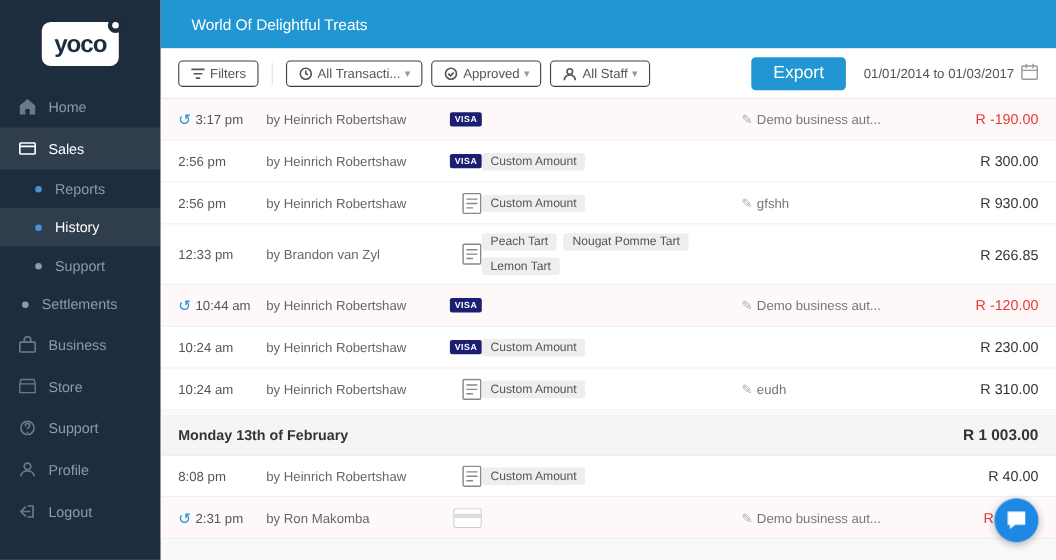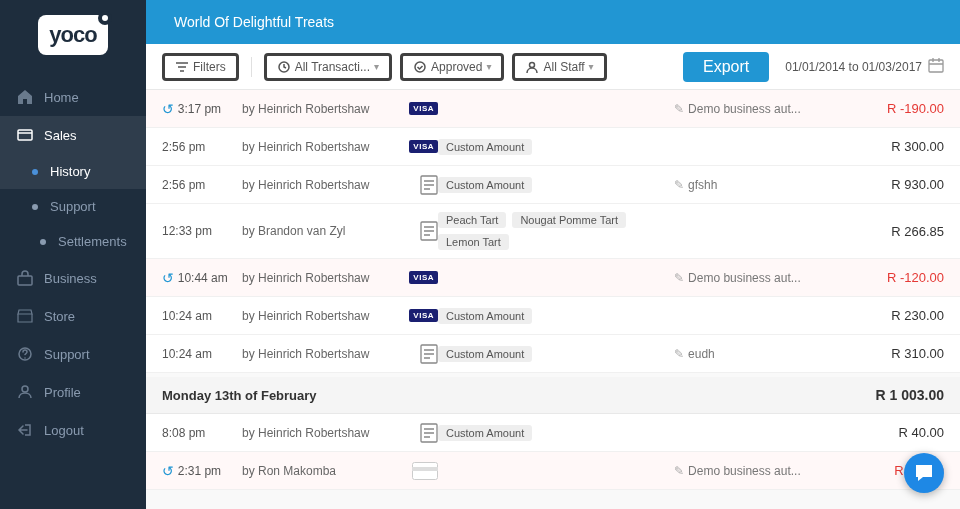--- a/index.html
+++ b/index.html
@@ -1,20 +1,20 @@
 <!DOCTYPE html>
 <html><head>
   <meta charset="utf-8">
   <style>
     * { box-sizing: border-box; margin: 0; padding: 0; }
     body { font-family: -apple-system, BlinkMacSystemFont, 'Segoe UI', sans-serif; font-size: 13px; display: flex; height: 509px; overflow: hidden; background: #f5f5f5; }
 
     
     .sidebar { width: 146px; background: #1e2d3d; display: flex; flex-direction: column; height: 509px; flex-shrink: 0; }
-    .sidebar-logo { padding: 9px; display: flex; align-items: center; justify-content: center; height: 70px; }
+    .sidebar-logo { padding: 20px; display: flex; justify-content: center; height: 70px; }
     .logo-box { background: white; border-radius: 8px; width: 70px; height: 40px; display: flex; align-items: center; justify-content: center; position: relative; }
     .logo-text { font-size: 22px; font-weight: 900; color: #1e2d3d; letter-spacing: -1px; }
     .logo-circle { position: absolute; top: -4px; right: -4px; width: 14px; height: 14px; background: #1e2d3d; border-radius: 50%; display: flex; align-items: center; justify-content: center; }
     .logo-circle::after { content: ''; width: 6px; height: 6px; background: white; border-radius: 50%; }
 
     .sidebar-nav { flex: 1; padding-top: 8px; overflow-y: auto; }
     .nav-item { display: flex; align-items: center; padding: 10px 16px; color: #8a9bb0; cursor: pointer; gap: 10px; text-decoration: none; }
     .nav-item.active { color: #ffffff; background: rgba(255,255,255,0.08); }
     .nav-item .dot { width: 6px; height: 6px; background: #4a90d9; border-radius: 50%; margin-right: 2px; }
     .nav-item .nav-icon { width: 18px; height: 18px; display: flex; align-items: center; justify-content: center; opacity: 0.7; }
@@ -27,21 +27,21 @@
 
     
     .topbar { background: #2196d3; display: flex; align-items: center; justify-content: space-between; padding: 0 28px; height: 44px; flex-shrink: 0; }
     .topbar-title { color: white; font-size: 14px; font-weight: 500; }
     .topbar-right { display: flex; align-items: center; gap: 12px; }
     .refer-btn { background: #8bc34a; color: white; border: none; border-radius: 4px; padding: 6px 14px; font-size: 12px; cursor: pointer; font-weight: 500; }
     .topbar-user { color: white; font-size: 13px; }
 
     
     .filterbar { background: white; display: flex; align-items: center; padding: 0 16px; height: 46px; border-bottom: 1px solid #e8e8e8; gap: 8px; flex-shrink: 0; }
-    .filter-btn { display: flex; align-items: center; gap: 4px; padding: 4px 10px; border: 3px solid #404040; border-radius: 4px; background: white; cursor: pointer; font-size: 12px; color: #555; }
+    .filter-btn { display: flex; align-items: center; gap: 4px; padding: 4px 10px; border: 1px solid #404040; border-radius: 4px; background: white; cursor: pointer; font-size: 12px; color: #555; }
     .filter-btn .chevron { font-size: 10px; color: #999; }
     .filter-separator { width: 1px; height: 20px; background: #e0e0e0; margin: 0 4px; }
     .export-btn { background: #2196d3; color: white; border: none; border-radius: 4px; padding: 6px 20px; font-size: 16px; cursor: pointer; font-weight: 500; margin-left: auto; }
     .date-range { display: flex; align-items: center; gap: 6px; font-size: 12px; color: #555; margin-left: 8px; }
     .cal-icon { font-size: 14px; color: #999; }
 
     
     .content { flex: 1; overflow-y: auto; background: #f9f9f9; }
     .day-section { background: white; margin-bottom: 4px; }
     .day-header { display: flex; justify-content: space-between; align-items: center; padding: 10px 16px; background: #f5f5f5; border-bottom: 1px solid #e8e8e8; }
@@ -93,32 +93,36 @@
     <div class="nav-item active">
       <span class="nav-icon">
         <svg width="16" height="16" viewBox="0 0 16 16" fill="currentColor">
             <rect x="1" y="3" width="14" height="10" rx="1" fill="none" stroke="currentColor" stroke-width="1.5"></rect>
             <path d="M1 6h14" stroke="currentColor" stroke-width="1.5"></path>
           </svg>
       </span>
       <span class="nav-label">Sales</span>
     </div>
 
+    <div class="nav-item nav-sub" style="padding-left:32px;">
+      <span class="dot"></span>
+      <span class="nav-label">Reports</span>
+    </div>
 
     <div class="nav-item nav-sub active" style="padding-left:32px; color:white;">
       <span class="dot"></span>
       <span class="nav-label">History</span>
     </div>
 
     <div class="nav-item nav-sub" style="padding-left:32px;">
       <span class="dot" style="background:#8a9bb0;"></span>
       <span class="nav-label">Support</span>
     </div>
 
-    <div class="nav-item nav-sub" style="padding-left:40px;">
+    <div class="nav-item nav-sub" style="padding-left:20px;">
       <span class="dot" style="background:#8a9bb0;"></span>
       <span class="nav-label">Settlements</span>
     </div>
 
     <div class="nav-item">
       <span class="nav-icon">
         <svg width="16" height="16" viewBox="0 0 16 16" fill="currentColor">
             <rect x="1" y="6" width="14" height="9" rx="1" fill="none" stroke="currentColor" stroke-width="1.5"></rect>
             <path d="M5 6V4a3 3 0 016 0v2" fill="none" stroke="currentColor" stroke-width="1.5"></path>
           </svg>

